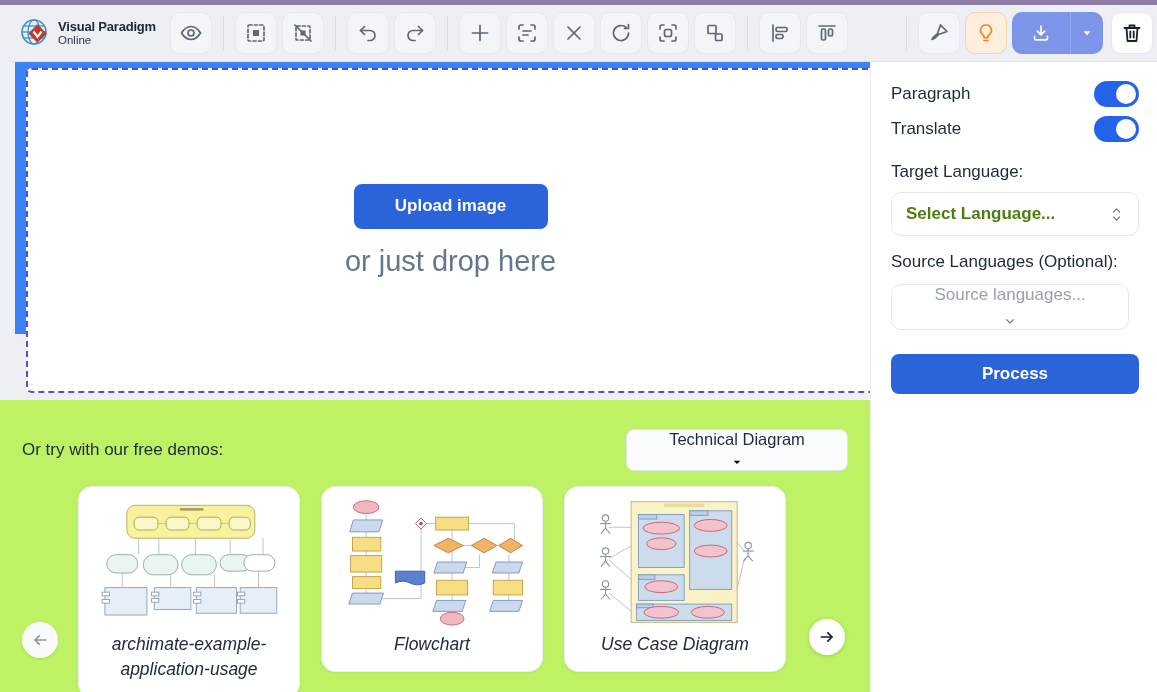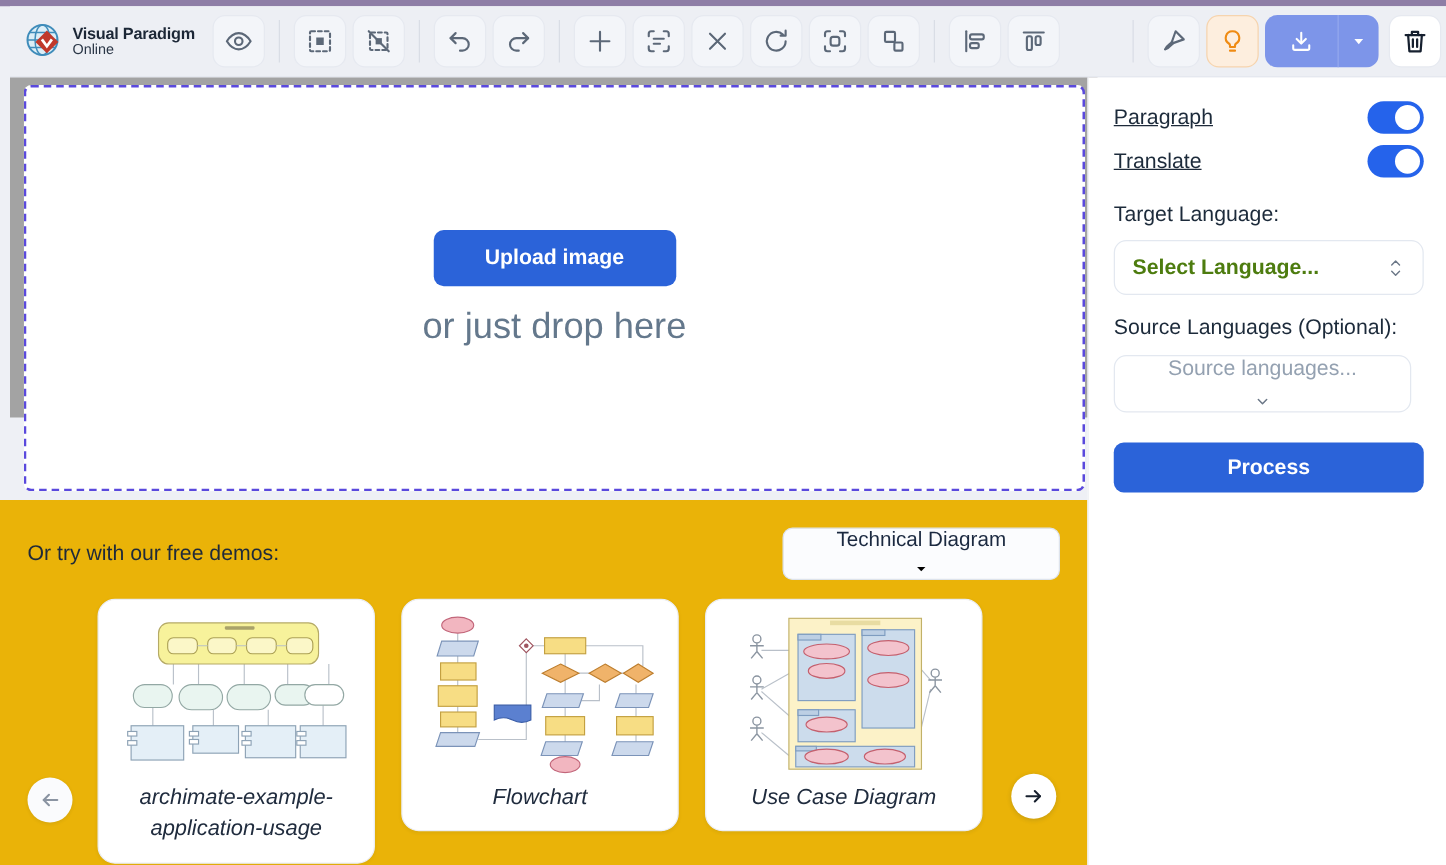--- a/index.html
+++ b/index.html
@@ -37,35 +37,35 @@
   .dl-split { display:flex; height:42px; border-radius:10px; overflow:hidden; margin-left:5px; flex:0 0 auto; }
   .dl-main { width:59px; background:#7d95e9; border:none; border-right:1px solid #94a8ee;
              display:flex; align-items:center; justify-content:center; cursor:pointer; }
   .dl-caret { width:32px; background:#7d95e9; border:none; display:flex; align-items:center; justify-content:center; cursor:pointer; }
   .dl-split svg { stroke:#ffffff; fill:none; stroke-width:1.8; stroke-linecap:round; stroke-linejoin:round; }
   .tb.trash { background:#ffffff; margin-left:8px; }
   .tb.trash svg { stroke:#16202f; stroke-width:1.8; }
 
   
   #main { position:absolute; left:0; top:62px; width:870px; height:630px; }
-  #canvas { position:absolute; left:8px; top:0; width:870px; height:272px; background:#a3a3a3; }
+  #canvas { position:absolute; left:15px; top:0; width:870px; height:272px; background:#3b82f6; }
   #dropzone {
     position:absolute; left:11px; top:6px; width:849px; height:325px;
     border:2px dashed #5a49dd; border-radius:6px; background:#ffffff;
     display:flex; flex-direction:column; align-items:center; justify-content:center;
   }
   #upload-btn {
     width:194px; height:45px; border:none; border-radius:8px;
     background:#2b63d9; color:#ffffff; font-size:17px; font-weight:bold;
     font-family:"Liberation Sans",sans-serif; cursor:pointer;
   }
   #drop-hint { margin-top:16px; font-size:29px; color:#64788c; }
 
   
-  #demos { position:absolute; left:0; top:338px; width:870px; height:292px; background:#eab308; padding:5px 22px; }
+  #demos { position:absolute; left:0; top:338px; width:870px; height:292px; background:#bef264; padding:12px 22px; }
   .demos-header { margin-top:17px; display:flex; align-items:center; justify-content:space-between; }
   #demos-heading { font-size:17px; color:#1f2a3a; }
   #category-select {
     width:222px; height:42px; background:#fbfcfe; border:1px solid #dde3ec; border-radius:8px;
     display:flex; align-items:center; justify-content:space-between; padding:0 16px; cursor:pointer;flex-direction:column;
   }
   #category-select span { font-size:16.5px; color:#1b2940; }
   .cards-row { display:flex; align-items:flex-start; gap:21px; margin-top:15px; padding-left:56px; }
   .demo-card {
     width:222px; background:#ffffff; border:1px solid #eceef3; border-radius:14px;
@@ -81,21 +81,21 @@
   #next-btn { left:809px; top:219px; background:#ffffff; box-shadow:0 1px 4px rgba(30,42,58,0.18); }
   .nav-circle svg { fill:none; stroke-width:2; stroke-linecap:round; stroke-linejoin:round; }
   #prev-btn svg { stroke:#8a94a2; }
   #next-btn svg { stroke:#17202e; }
 
   
   #sidebar {
     position:absolute; right:0; top:62px; width:287px; height:630px;
     background:#ffffff; border-left:1px solid #edeff4; padding:14px 18px 0 20px;
   }
-  .toggle-row { display:flex; align-items:center; justify-content:space-between; height:35px;text-decoration:underline; }
+  .toggle-row { display:flex; align-items:center; justify-content:space-between; height:35px; }
   .side-label { font-size:17px; color:#1c2a3a; }
   .toggle { width:45px; height:26px; border-radius:13px; background:#2563eb; position:relative; cursor:pointer; flex:0 0 auto; }
   .toggle .knob { position:absolute; right:3px; top:3px; width:20px; height:20px; border-radius:50%; background:#ffffff; }
   #target-label { margin-top:16px; }
   .select-box {
     margin-top:10px; height:44px; background:#ffffff; border:1px solid #e3e8f0; border-radius:10px;
     display:flex; align-items:center; justify-content:space-between; padding:0 14px; cursor:pointer;
   }
   #target-select span { font-size:17px; font-weight:600; color:#4d7c0f; }
   #source-label { margin-top:16px; display:block; }

